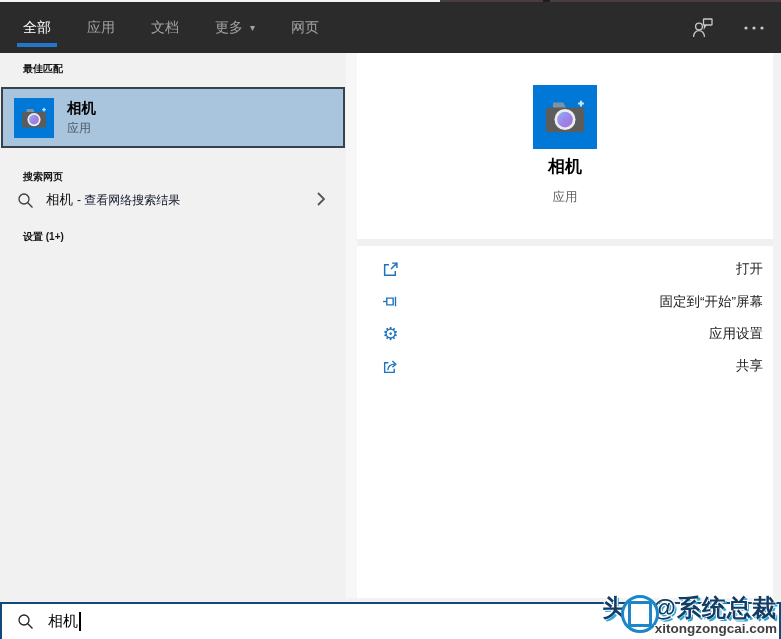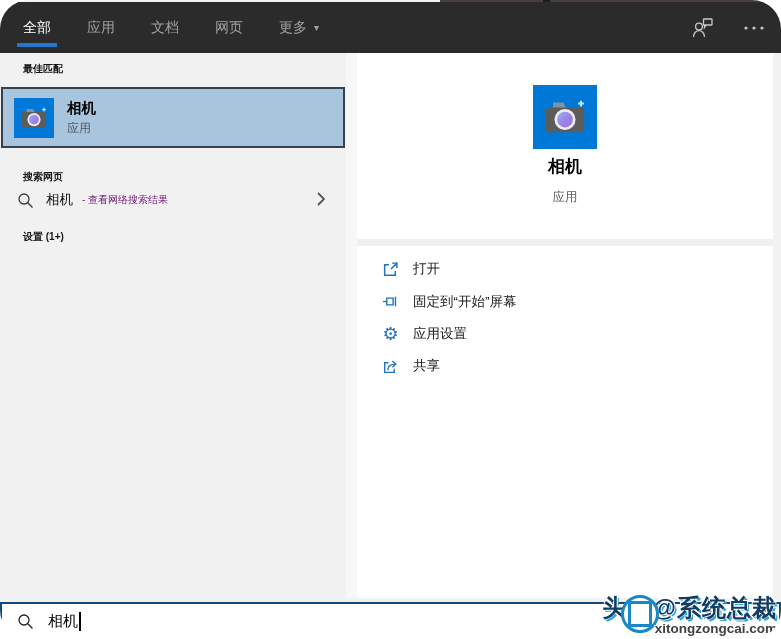--- a/index.html
+++ b/index.html
@@ -1,18 +1,18 @@
 <!DOCTYPE html>
 <html><head>
 <meta charset="utf-8">
 <style>
   html,body{margin:0;padding:0;background:#fff;}
   #screen{
     position:relative;width:781px;height:639px;overflow:hidden;
-    background:#f2f2f2;font-family:"Liberation Sans","DejaVu Sans",sans-serif;border-radius:29px;
+    background:#f2f2f2;font-family:"Liberation Sans","DejaVu Sans",sans-serif;
     -webkit-font-smoothing:antialiased;
   }
   
   .top-edge{position:absolute;top:0;left:440px;right:0;height:2px;background:#4a3e3d;}
   .top-notch{position:absolute;top:0;left:543px;width:7px;height:4px;background:#1c1c1c;}
   
   .header{position:absolute;top:2px;left:0;right:0;height:51px;background:#2b2b2b;}
   .tabs{position:absolute;left:17px;top:0;height:100%;display:flex;}
   .tab{position:relative;height:100%;display:flex;align-items:center;
        padding:0 6px;margin-right:24px;font-size:14px;color:#a2a2a2;cursor:default;}
@@ -28,32 +28,32 @@
   .best-match-item{position:absolute;top:34px;left:1px;width:344px;height:61px;
     background:#a9c5de;border:2px solid #37424d;box-sizing:border-box;
     display:flex;align-items:center;}
   .bm-icon{margin-left:11px;width:40px;height:40px;flex:0 0 auto;}
   .bm-text{margin-left:13px;line-height:1;}
   .bm-title{font-size:14.5px;font-weight:bold;color:#000;margin-bottom:6px;}
   .bm-sub{font-size:12px;color:#4e5963;}
   .web-row{position:absolute;top:130px;left:0;width:100%;height:34px;display:flex;align-items:center;}
   .web-row .mag{margin-left:17px;flex:0 0 auto;}
   .web-query{margin-left:12px;font-size:13.5px;color:#111;}
-  .web-suffix{margin-left:9px;font-size:10px;color:#701a75;}
+  .web-suffix{margin-left:4px;font-size:12px;color:#0f172a;}
   .web-chevron{position:absolute;right:20px;top:8px;}
   
   .right-panel{position:absolute;top:53px;left:357px;width:416px;bottom:41px;background:#ffffff;}
   .divider-band{position:absolute;top:186px;left:0;width:100%;height:7px;background:#f0f0f0;}
   .hero-tile{position:absolute;left:176px;top:32px;width:64px;height:64px;}
   .hero-title{position:absolute;top:102px;left:0;width:100%;text-align:center;
     font-size:17px;font-weight:bold;color:#000;}
   .hero-sub{position:absolute;top:136px;left:0;width:100%;text-align:center;
     font-size:12.5px;color:#5f5f5f;}
   .actions{position:absolute;top:200px;left:24px;right:10px;}
-  .action-row{display:flex;align-items:center;height:32.4px;cursor:default;}
+  .action-row{display:flex;align-items:center;height:32.4px;cursor:default;justify-content:space-between;}
   .action-icon{width:19px;height:19px;display:flex;align-items:center;justify-content:center;flex:0 0 auto;}
   .gear-glyph{font-size:18px;line-height:1;color:#1f72bd;}
   .action-label{margin-left:13px;font-size:13.5px;color:#1b1b1b;}
   
   .search-bar{position:absolute;left:0;right:0;bottom:0;height:37px;background:#fff;
     border-top:2px solid #11497b;border-left:2px solid #11497b;border-right:2px solid #11497b;
     box-sizing:border-box;display:flex;align-items:center;}
   .search-bar .mag{margin-left:15px;flex:0 0 auto;}
   .search-text{margin-left:14px;font-size:15px;color:#000;}
   .caret{display:inline-block;width:1.5px;height:19px;background:#000;margin-left:1px;vertical-align:-4px;}
@@ -102,25 +102,25 @@
         <span>全部</span>
         <span class="underline"></span>
       </div>
       <div class="tab">
         <span>应用</span>
       </div>
       <div class="tab">
         <span>文档</span>
       </div>
       <div class="tab">
-        <span>网页</span>
-      </div>
-      <div class="tab">
         <span>更多</span>
         <span class="arrow">▾</span>
+      </div>
+      <div class="tab">
+        <span>网页</span>
       </div>
     </div>
     <div class="header-icons">
       <div class="hicon">
         <svg width="24" height="22" viewBox="0 0 24 22" fill="none" stroke="#c9c9c9" stroke-width="1.3">
           <circle cx="9" cy="9.5" r="3.4"></circle>
           <path d="M3.5 20 c0-4.2 2.8-6.4 5.5-6.4 s5.5 2.2 5.5 6.4"></path>
           <rect x="13.5" y="2" width="8.5" height="6" rx="0.5"></rect>
           <path d="M16 8 l-1.6 2.6 V8"></path>
         </svg>

